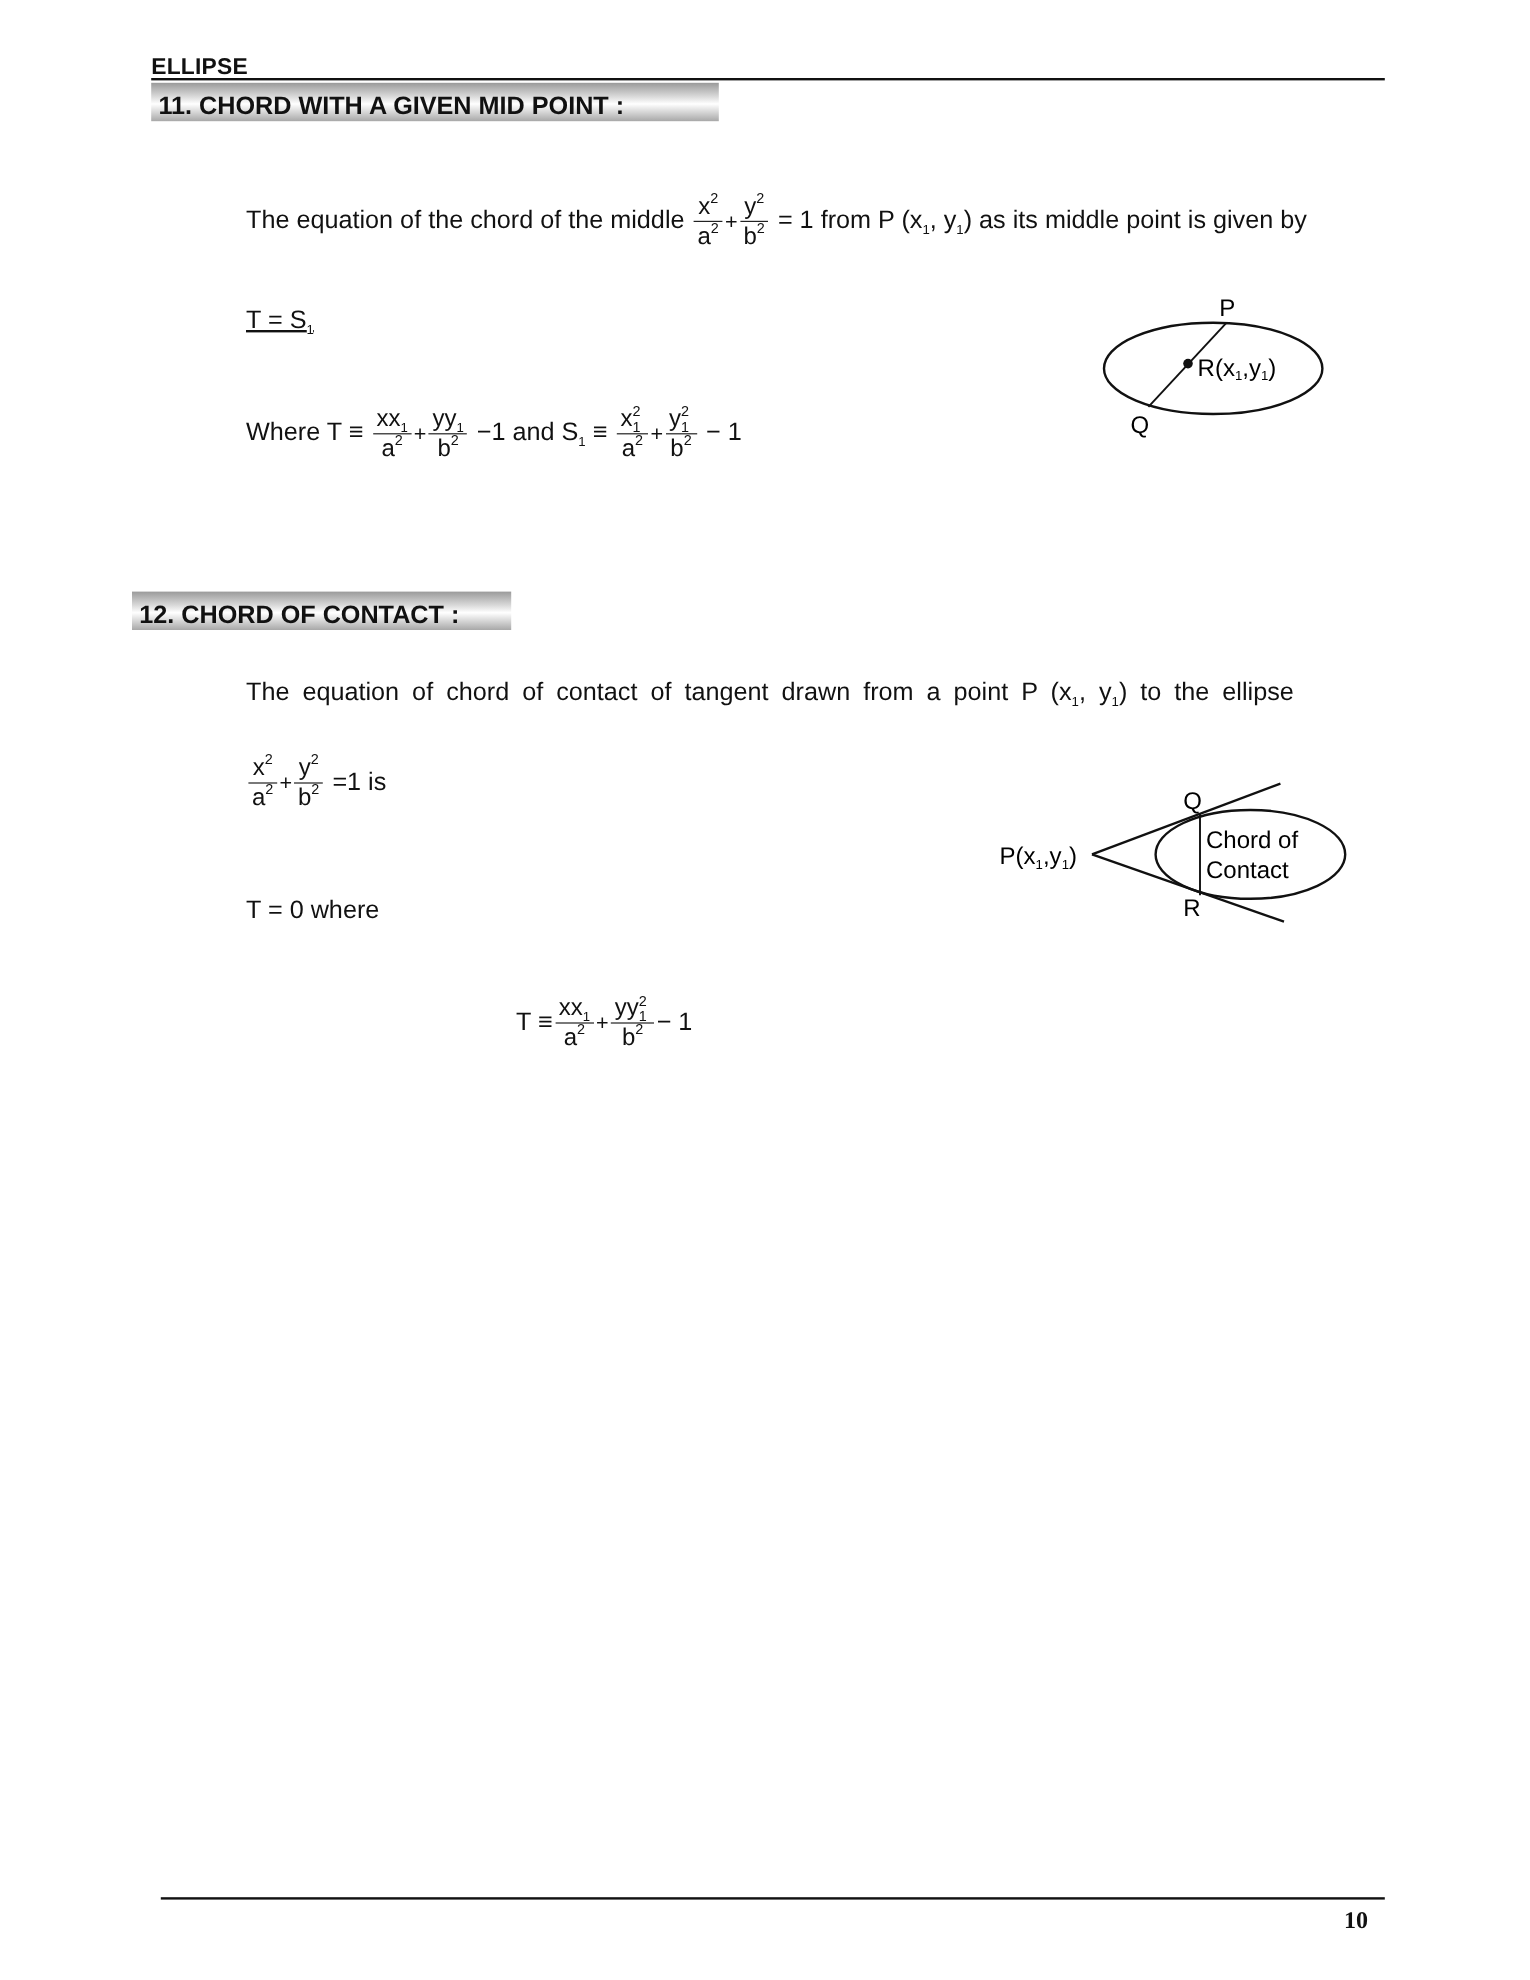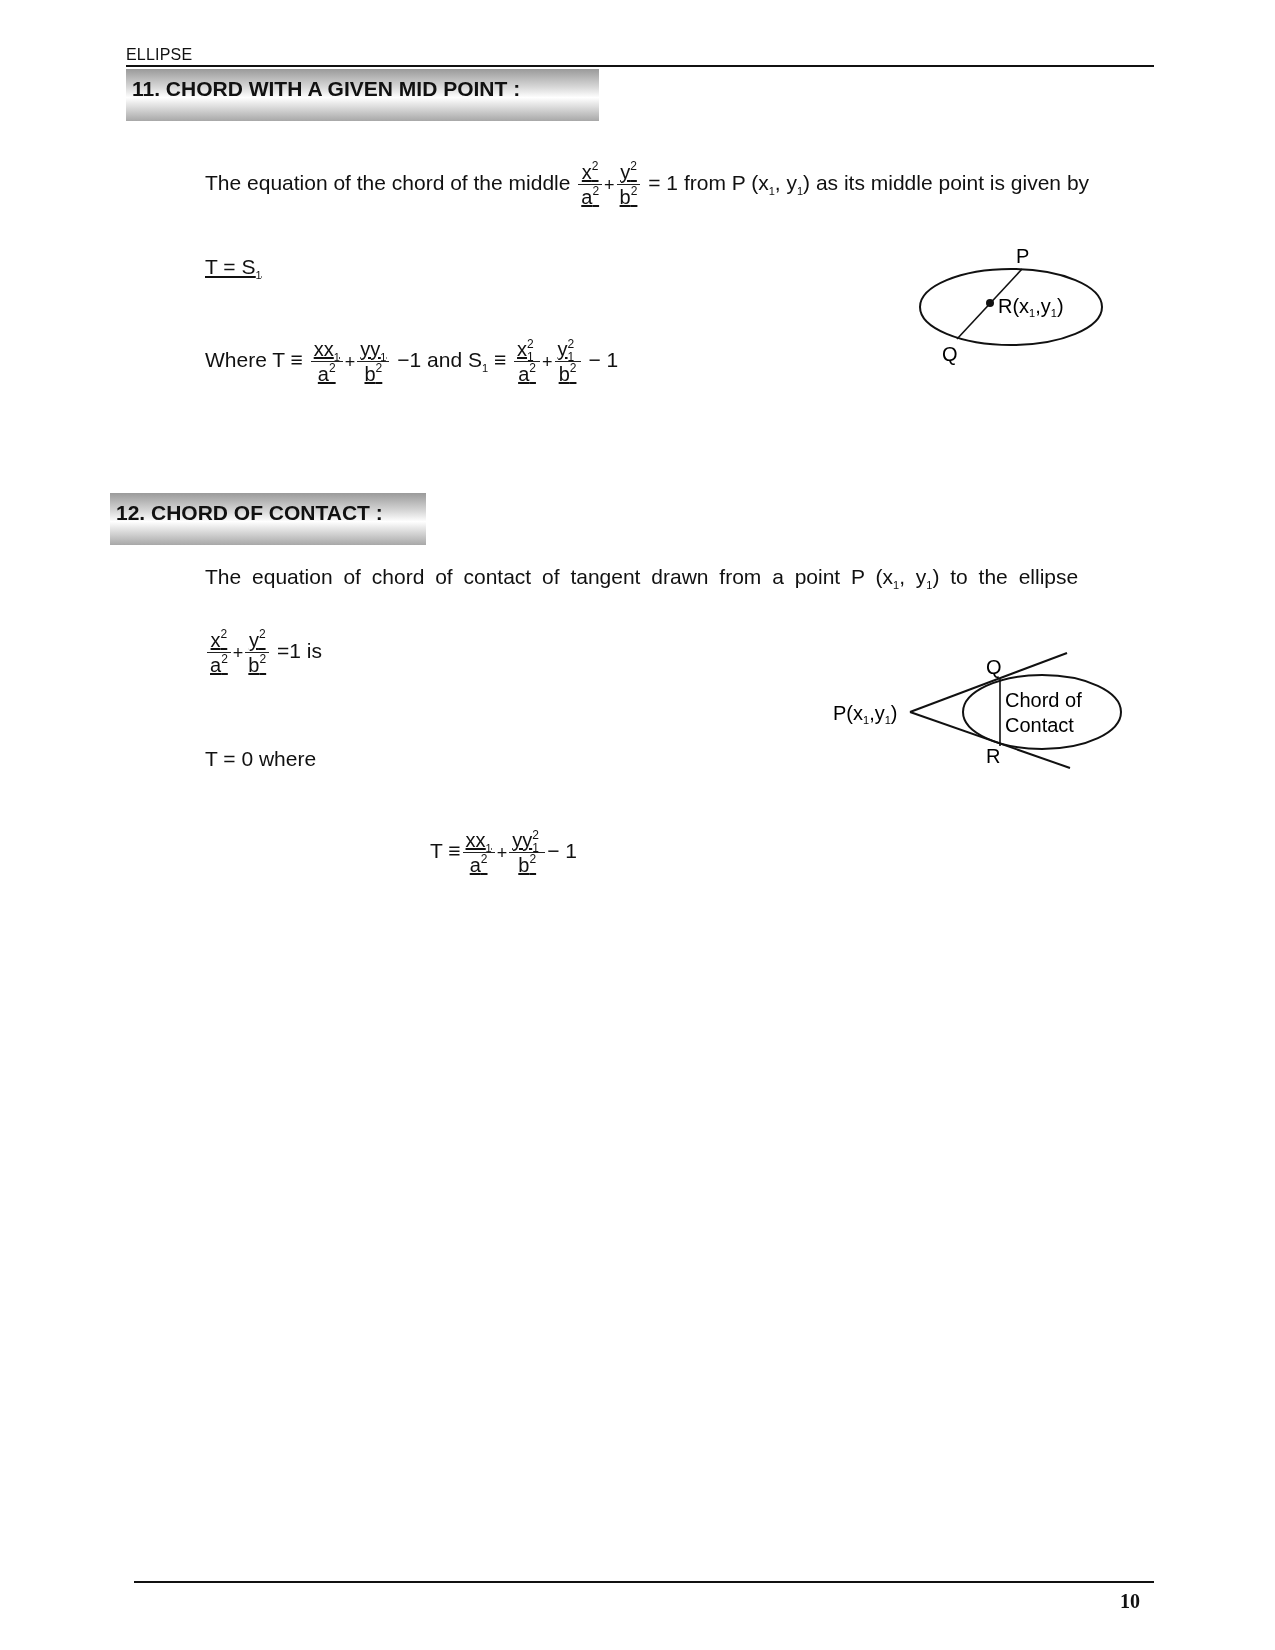--- a/index.html
+++ b/index.html
@@ -1,23 +1,23 @@
 <!DOCTYPE html>
 <html><head>
 <meta charset="utf-8">
 <style>
   html,body{margin:0;padding:0;background:#fff;}
   body{width:1275px;height:1650px;position:relative;overflow:hidden;font-family:"Liberation Sans",sans-serif;color:#111;}
   .abs{position:absolute;}
-  .run-head{left:126px;top:46px;font-weight:normal;font-size:16px;letter-spacing:0.2px;}
+  .run-head{left:126px;top:46px;font-weight:bold;font-size:19px;letter-spacing:0.2px;}
   .rule-top{left:126px;top:65px;width:1028px;height:2px;background:#111;}
-  .sec-head{height:52px;background:linear-gradient(to bottom,#9a9a9a 0%,#d8d8d8 35%,#ffffff 55%,#cfcfcf 80%,#a8a8a8 100%);font-weight:bold;font-size:21px;line-height:40px;padding-left:6px;box-sizing:border-box;white-space:nowrap;}
+  .sec-head{height:32px;background:linear-gradient(to bottom,#9a9a9a 0%,#d8d8d8 35%,#ffffff 55%,#cfcfcf 80%,#a8a8a8 100%);font-weight:bold;font-size:21px;line-height:40px;padding-left:6px;box-sizing:border-box;white-space:nowrap;}
   .txt{font-size:21px;white-space:nowrap;line-height:1;}
   .frac{display:inline-block;vertical-align:middle;text-align:center;margin:0 2px;}
-  .frac .num,.frac .den{display:block;padding:0 3px;font-size:20px;line-height:24px;text-decoration:underline;}
+  .frac .num,.frac .den{display:block;padding:0 3px;font-size:20px;line-height:24px;}
   .frac .num{border-bottom:1.3px solid #222;}
   sup{font-size:12px;vertical-align:9px;line-height:0;}
   sub{font-size:11px;vertical-align:-5px;line-height:0;}
   .op{font-size:18px;vertical-align:middle;}
   .supsub{display:inline-block;position:relative;width:10px;height:10px;}
   .supsub .s2{position:absolute;left:0;top:-14px;font-size:12px;}
   .supsub .s1{position:absolute;left:0;top:-1px;font-size:12px;}
   .rule-bottom{left:134px;top:1581px;width:1020px;height:2px;background:#111;}
   .pageno{left:1120px;top:1590px;font-family:"Liberation Serif",serif;font-weight:bold;font-size:20px;text-align:center;}
   svg text{font-family:"Liberation Sans",sans-serif;}

